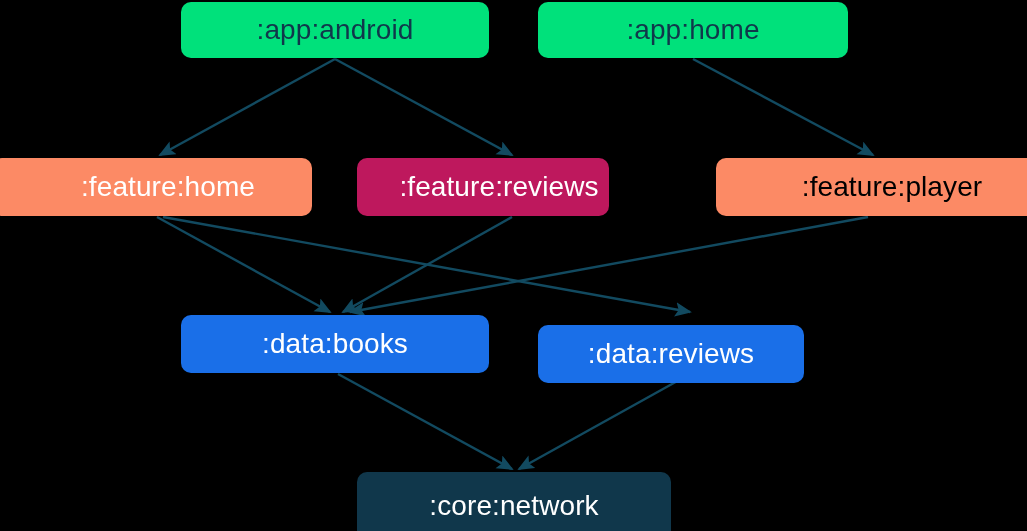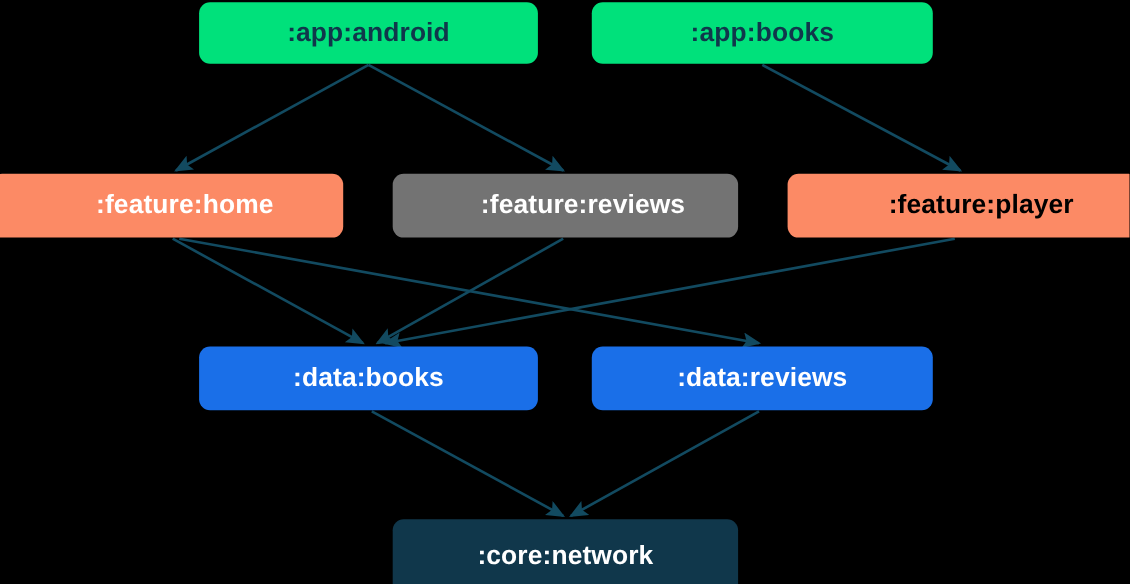--- a/index.html
+++ b/index.html
@@ -26,22 +26,22 @@
   .node {
     position: absolute;
     display: flex;
     align-items: center;
     justify-content: center;
     border-radius: 10px;
     box-sizing: border-box;
     z-index: 2;
   }
   .node-label {
-    font-size: 24px;
-    font-weight: 700;
+    font-size: 28px;
+    font-weight: 400;
     letter-spacing: 0.1px;
     white-space: nowrap;
     line-height: 1;
   }
   .node.app      { background: #00E17B; }
   .node.app      .node-label { color: #10374B; }
   .node.feature  { background: #FC8A65; }
   .node.feature  .node-label { color: #FFFFFF; margin-left: 32px; }
   .node.data     { background: #1A6FE8; }
   .node.data     .node-label { color: #FFFFFF; }
@@ -70,35 +70,35 @@
         <line x1="338" y1="374" x2="512" y2="469" stroke="#124A60" stroke-width="2.4" marker-end="url(#arrowhead)"></line>
         <line x1="690" y1="374" x2="519" y2="469" stroke="#124A60" stroke-width="2.4" marker-end="url(#arrowhead)"></line>
       </g>
   </svg>
 
   <div id="node-layer">
       <div class="node app" style="left: 181px; top: 2px; width: 308px; height: 56px; background: rgb(0, 225, 123);">
         <span class="node-label" style="color: rgb(16, 55, 75);">:app:android</span>
       </div>
       <div class="node app" style="left: 538px; top: 2px; width: 310px; height: 56px; background: rgb(0, 225, 123);">
-        <span class="node-label" style="color: rgb(16, 55, 75);">:app:books</span>
+        <span class="node-label" style="color: rgb(16, 55, 75);">:app:home</span>
       </div>
       <div class="node feature" style="left: -8px; top: 158px; width: 320px; height: 58px; background: rgb(252, 138, 101);">
         <span class="node-label" style="color: rgb(255, 255, 255);">:feature:home</span>
       </div>
-      <div class="node feature" style="left: 357px; top: 158px; width: 314px; height: 58px; background: #737373;">
+      <div class="node feature" style="left: 357px; top: 158px; width: 252px; height: 58px; background: #be185d;">
         <span class="node-label" style="color: rgb(255, 255, 255);">:feature:reviews</span>
       </div>
       <div class="node feature" style="left: 716px; top: 158px; width: 320px; height: 58px; background: rgb(252, 138, 101);">
         <span class="node-label" style="color: #000000;">:feature:player</span>
       </div>
       <div class="node data" style="left: 181px; top: 315px; width: 308px; height: 58px; background: rgb(26, 111, 232);">
         <span class="node-label" style="color: rgb(255, 255, 255);">:data:books</span>
       </div>
-      <div class="node data" style="left: 538px; top: 315px; width: 310px; height: 58px; background: rgb(26, 111, 232);">
+      <div class="node data" style="left: 538px; top: 325px; width: 266px; height: 58px; background: rgb(26, 111, 232);">
         <span class="node-label" style="color: rgb(255, 255, 255);">:data:reviews</span>
       </div>
       <div class="node core" style="left: 357px; top: 472px; width: 314px; height: 68px; background: rgb(16, 55, 75);">
         <span class="node-label" style="color: rgb(255, 255, 255);">:core:network</span>
       </div>
     </div>
 
 </div>
 
 </body></html>

